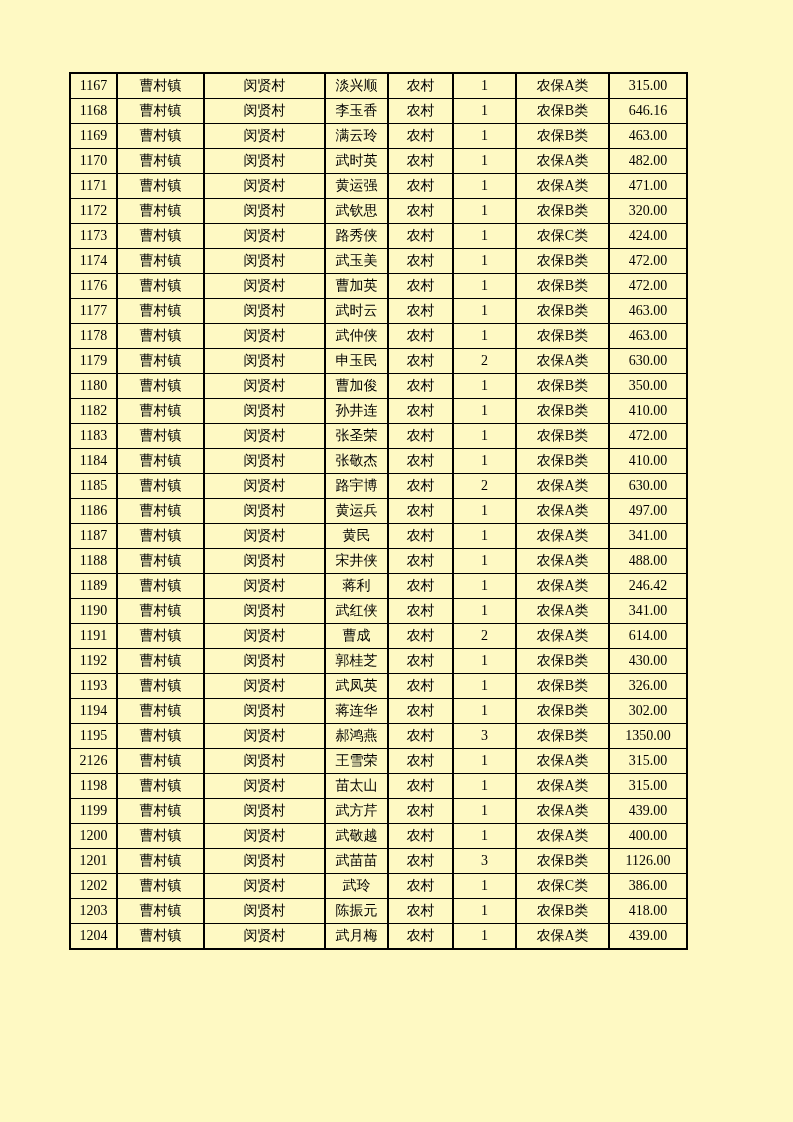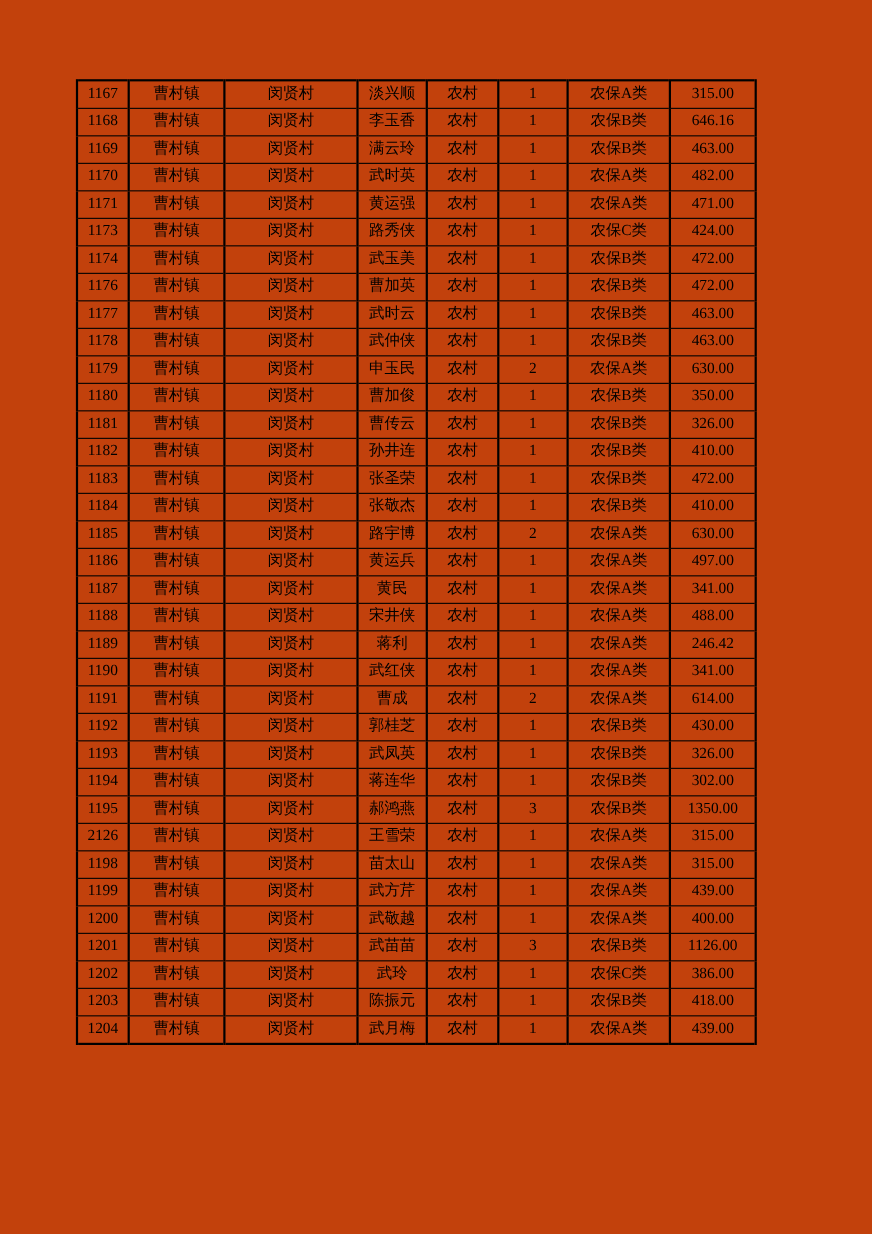--- a/index.html
+++ b/index.html
@@ -10,21 +10,21 @@
     width: 793px;
     height: 1122px;
     background: #ffffff;
     font-family: "Liberation Serif", "DejaVu Serif", serif;
     color: #000000;
   }
   .sheet {
     position: relative;
     width: 793px;
     height: 1122px;
-    background: #c2410c;
+    background: #fef9c3;
     overflow: hidden;
   }
   table.records {
     position: absolute;
     left: 69px;
     top: 72px;
     width: 617px;
     border-collapse: collapse;
     table-layout: fixed;
     border: 2px solid #000000;
@@ -117,20 +117,30 @@
           <td>1171</td>
           <td>曹村镇</td>
           <td>闵贤村</td>
           <td>黄运强</td>
           <td>农村</td>
           <td>1</td>
           <td>农保A类</td>
           <td>471.00</td>
         </tr>
 
+        <tr>
+          <td>1172</td>
+          <td>曹村镇</td>
+          <td>闵贤村</td>
+          <td>武钦思</td>
+          <td>农村</td>
+          <td>1</td>
+          <td>农保B类</td>
+          <td>320.00</td>
+        </tr>
 
         <tr>
           <td>1173</td>
           <td>曹村镇</td>
           <td>闵贤村</td>
           <td>路秀侠</td>
           <td>农村</td>
           <td>1</td>
           <td>农保C类</td>
           <td>424.00</td>
@@ -196,30 +206,20 @@
           <td>1180</td>
           <td>曹村镇</td>
           <td>闵贤村</td>
           <td>曹加俊</td>
           <td>农村</td>
           <td>1</td>
           <td>农保B类</td>
           <td>350.00</td>
         </tr>
 
-        <tr>
-          <td>1181</td>
-          <td>曹村镇</td>
-          <td>闵贤村</td>
-          <td>曹传云</td>
-          <td>农村</td>
-          <td>1</td>
-          <td>农保B类</td>
-          <td>326.00</td>
-        </tr>
 
         <tr>
           <td>1182</td>
           <td>曹村镇</td>
           <td>闵贤村</td>
           <td>孙井连</td>
           <td>农村</td>
           <td>1</td>
           <td>农保B类</td>
           <td>410.00</td>

